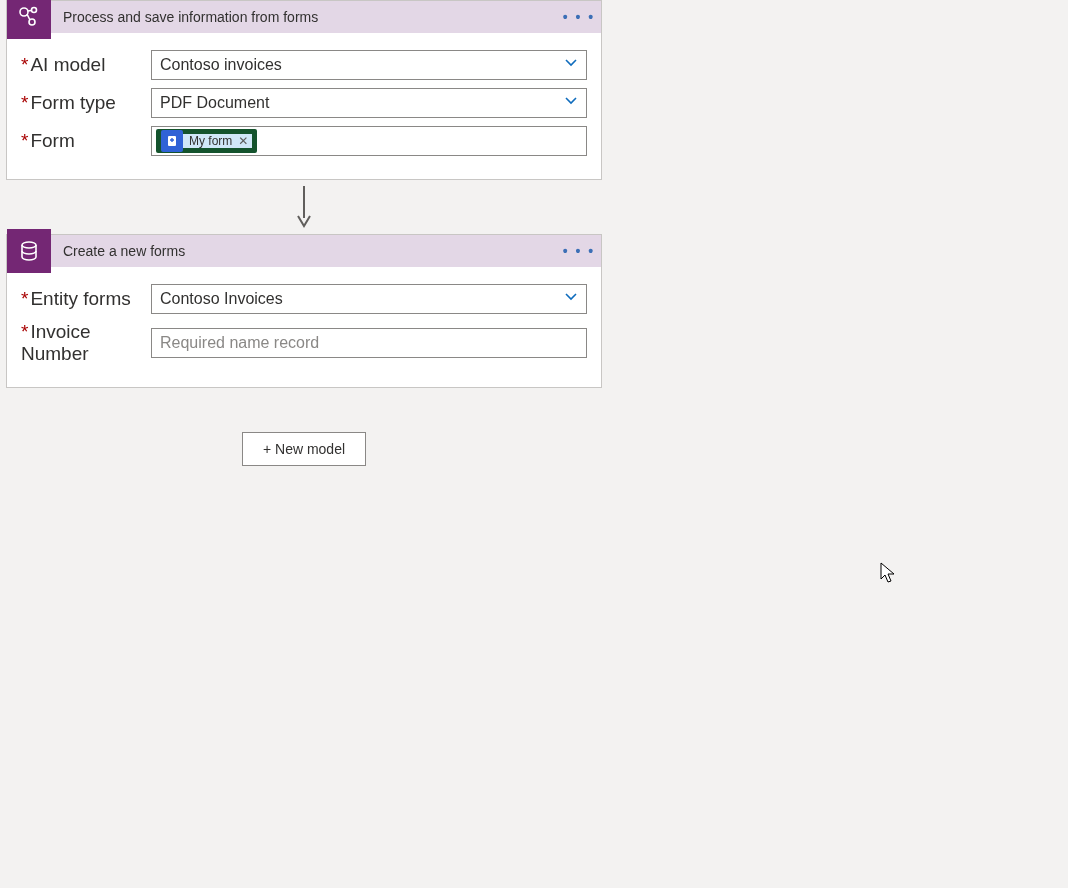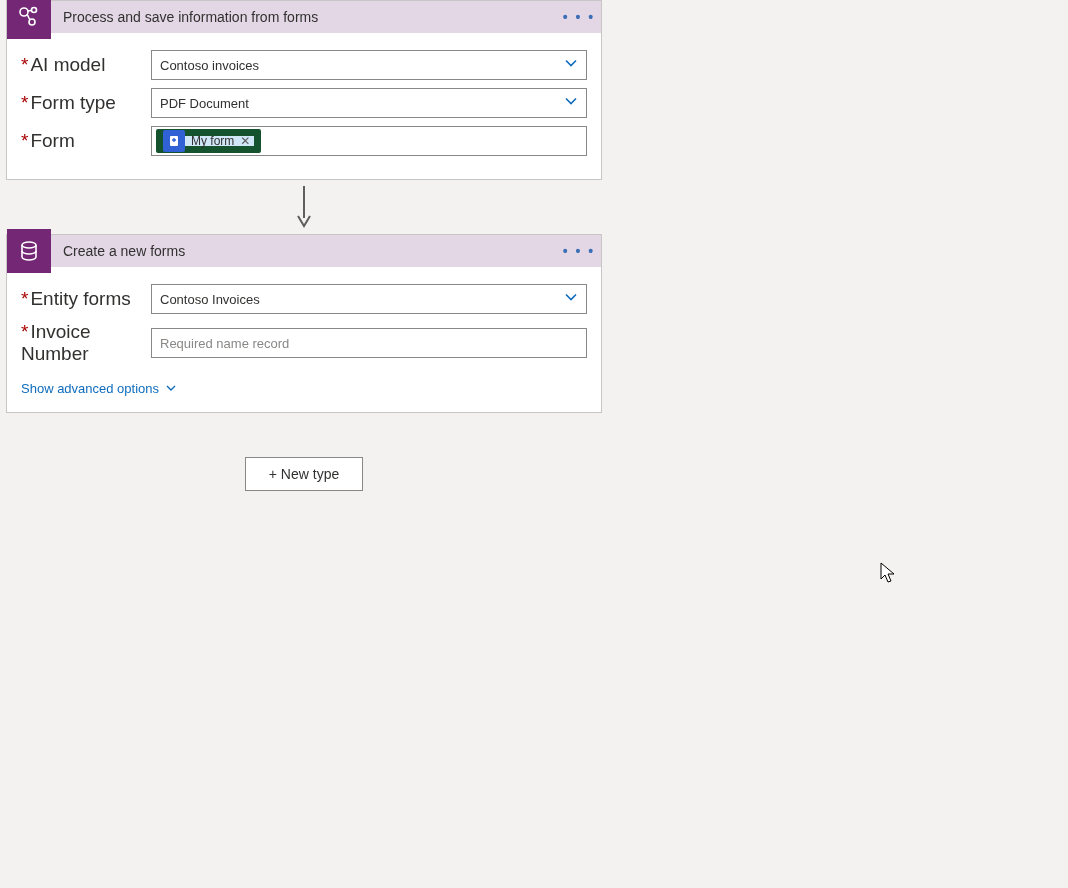--- a/index.html
+++ b/index.html
@@ -75,21 +75,21 @@
       flex: 1;
     }
     .select-box, .input-box {
       width: 100%;
       height: 30px;
       border: 1px solid #8a8886;
       background: #ffffff;
       display: flex;
       align-items: center;
       padding: 0 8px;
-      font-size: 13px;
+      font-size: 16px;
       color: #323130;
       position: relative;
     }
     .select-box .chev {
       position: absolute;
       right: 8px;
       top: 50%;
       transform: translateY(-50%);
       color: #0f6cbd;
     }
@@ -100,21 +100,21 @@
       border: 1px solid #8a8886;
       background: #ffffff;
       display: flex;
       align-items: center;
       padding: 2px 4px;
     }
     .token {
       display: inline-flex;
       align-items: center;
       background: #d0e7f8;
-      border: 7px solid #14532d;
+      border: 5px solid #14532d;
       height: 24px;
       padding: 0 4px 0 0;
       font-size: 12px;
       color: #323130;
       border-radius: 2px;
     }
     .token .tok-icon {
       width: 22px;
       height: 22px;
       background: #3062d6;
@@ -282,32 +282,26 @@
       <div class="field-row">
         <div class="field-label"><span class="star">*</span><span>Invoice Number</span></div>
         <div class="field-control">
           <div class="input-box placeholder">
             <span>Required name record</span>
           </div>
         </div>
       </div>
 
 
-      <div class="show-advanced">
-        <span>Show advanced options</span>
-        <svg width="12" height="12" viewBox="0 0 12 12">
-            <path d="M2 3 L6 7 L10 3" fill="none" stroke="#0f6cbd" stroke-width="1.4"></path>
-          </svg>
-      </div>
 
     </div>
   </div>
 
   <div class="footer-row">
-    <button class="btn">+ New type</button>
+    <button class="btn">+ New model</button>
   </div>
 
 </div>
 
 <div class="cursor">
   <svg width="18" height="22" viewBox="0 0 18 22">
     <path d="M1 1 L1 17 L5 13 L8 20 L11 19 L8 12 L14 12 Z" fill="#ffffff" stroke="#000000" stroke-width="1"></path>
   </svg>
 </div>
 

